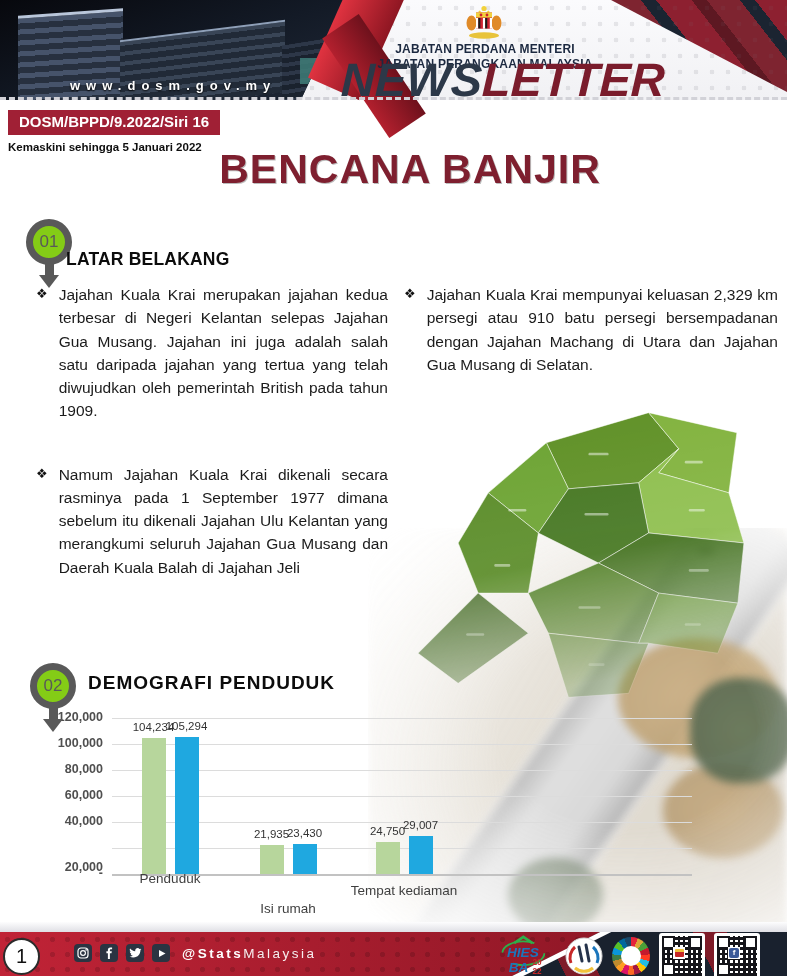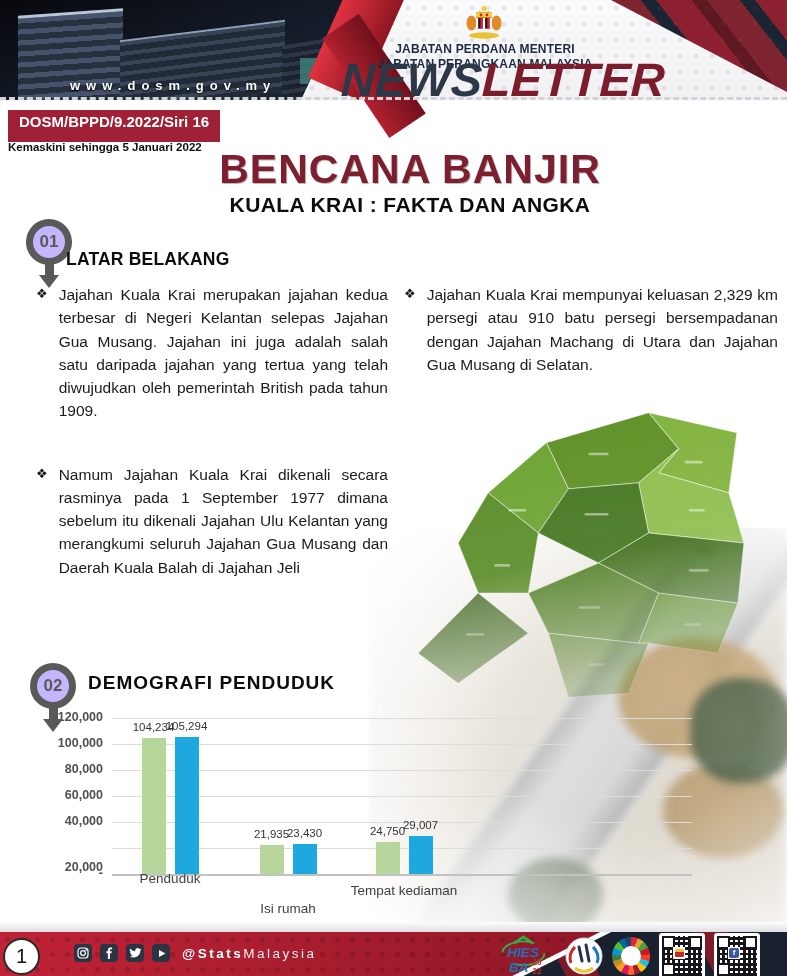--- a/index.html
+++ b/index.html
@@ -38,33 +38,33 @@
   .hdr-corner .hdr-dots{opacity:.25;}
   .emblem{position:absolute;left:462px;top:4px;width:44px;height:36px;}
   .agency{position:absolute;left:355px;top:42px;width:260px;text-align:center;
           color:#1c2940;font-size:12px;font-weight:700;line-height:1.25;letter-spacing:.2px;}
   .masthead{position:absolute;left:288px;top:52px;width:430px;text-align:center;
           font-size:47px;font-weight:900;font-style:italic;letter-spacing:0px;transform:skewX(-2deg);}
   .mh-news{color:#2c3848;} .mh-letter{color:#7a1c2c;}
 
   
   .badge{position:absolute;left:8px;top:110px;background:#a02035;color:#fff;
-          font-size:15px;font-weight:700;padding:3px 11px 12px 11px;}
+          font-size:15px;font-weight:700;padding:3px 11px 5px 11px;}
   .updated{position:absolute;left:8px;top:141px;font-size:11.5px;font-weight:700;color:#0e0e0e;}
   .title-main{position:absolute;left:140px;top:146px;width:540px;text-align:center;
           font-size:41px;font-weight:900;color:#7e1f2f;letter-spacing:1px;
           text-shadow:1px 1px 0 rgba(60,60,60,.35);}
   .title-sub{position:absolute;left:140px;top:193px;width:540px;text-align:center;
           font-size:21px;font-weight:900;color:#0c0c0c;letter-spacing:.4px;}
 
   
   .marker{position:absolute;z-index:4;}
-  .marker .ring{width:32px;height:32px;border:7px solid #595959;border-radius:50%;background:#c4b5fd;
+  .marker .ring{width:32px;height:32px;border:7px solid #595959;border-radius:50%;background:#84cc16;
           display:flex;align-items:center;justify-content:center;
-          font-size:17px;font-weight:700;color:#595959;text-align:right;}
+          font-size:17px;font-weight:400;color:#595959;text-align:right;}
   .marker .stem{width:9px;height:12px;background:#595959;margin:-2px auto 0 auto;}
   .marker .tip{width:0;height:0;border-left:10px solid transparent;border-right:10px solid transparent;
           border-top:13px solid #595959;margin:0 auto;}
   .sec-heading{position:absolute;font-weight:700;color:#0c0c0c;z-index:4;}
   .h-latar{left:66px;top:249px;font-size:17.5px;letter-spacing:.2px;}
   .h-demo{left:88px;top:672px;font-size:19px;font-weight:900;letter-spacing:1px;}
 
   
   .col{position:absolute;z-index:3;}
   .col-left{left:36px;top:283px;width:352px;}
@@ -194,21 +194,20 @@
       <div>JABATAN PERANGKAAN MALAYSIA</div>
     </div>
     <div class="masthead"><span class="mh-news">NEWS</span><span class="mh-letter">LETTER</span></div>
     <div class="hdr-dash"></div>
   </div>
 
   <div class="badge">DOSM/BPPD/9.2022/Siri 16</div>
   <div class="updated">Kemaskini sehingga 5 Januari 2022</div>
 
   <div class="title-main">BENCANA BANJIR</div>
-  <div class="title-sub">KUALA KRAI : FAKTA DAN ANGKA</div>
 
   <div class="aerial">
     <div class="aer-base"></div>
     <div class="aer-road"></div>
     <div class="aer-flood1"></div>
     <div class="aer-flood2"></div>
     <div class="aer-trees"></div>
     <div class="aer-trees2"></div>
     <div class="aer-car"></div>
   </div>

